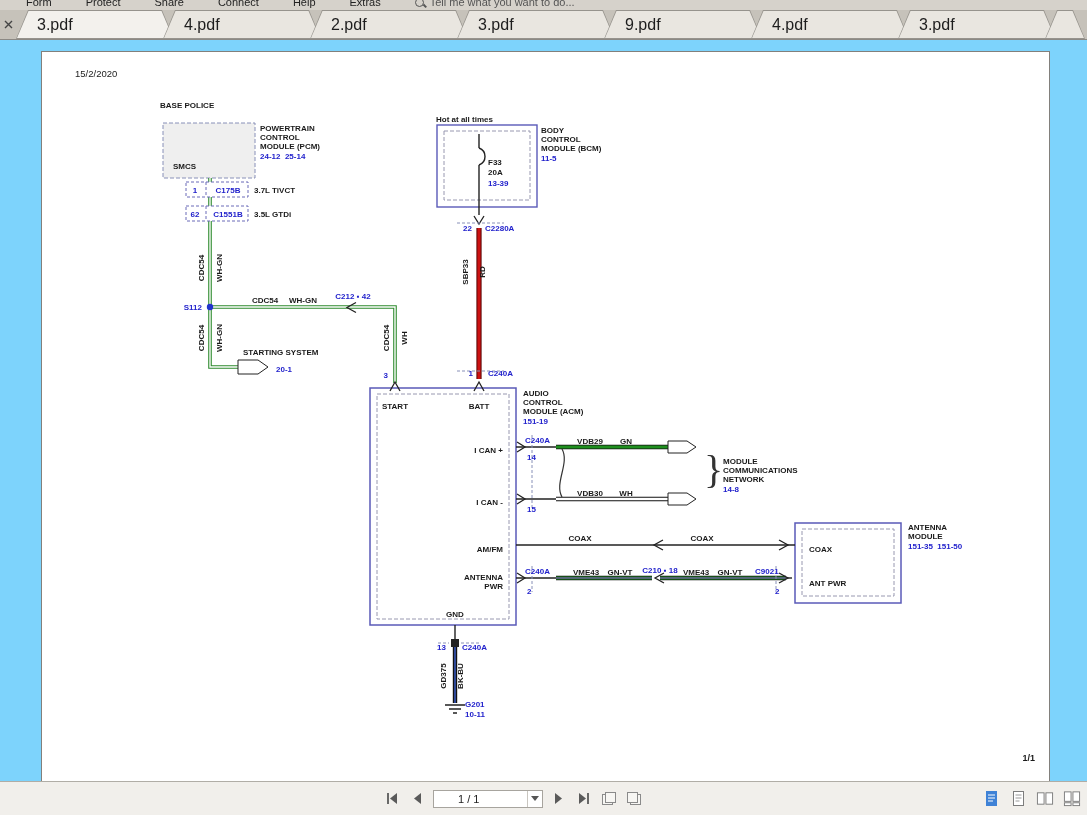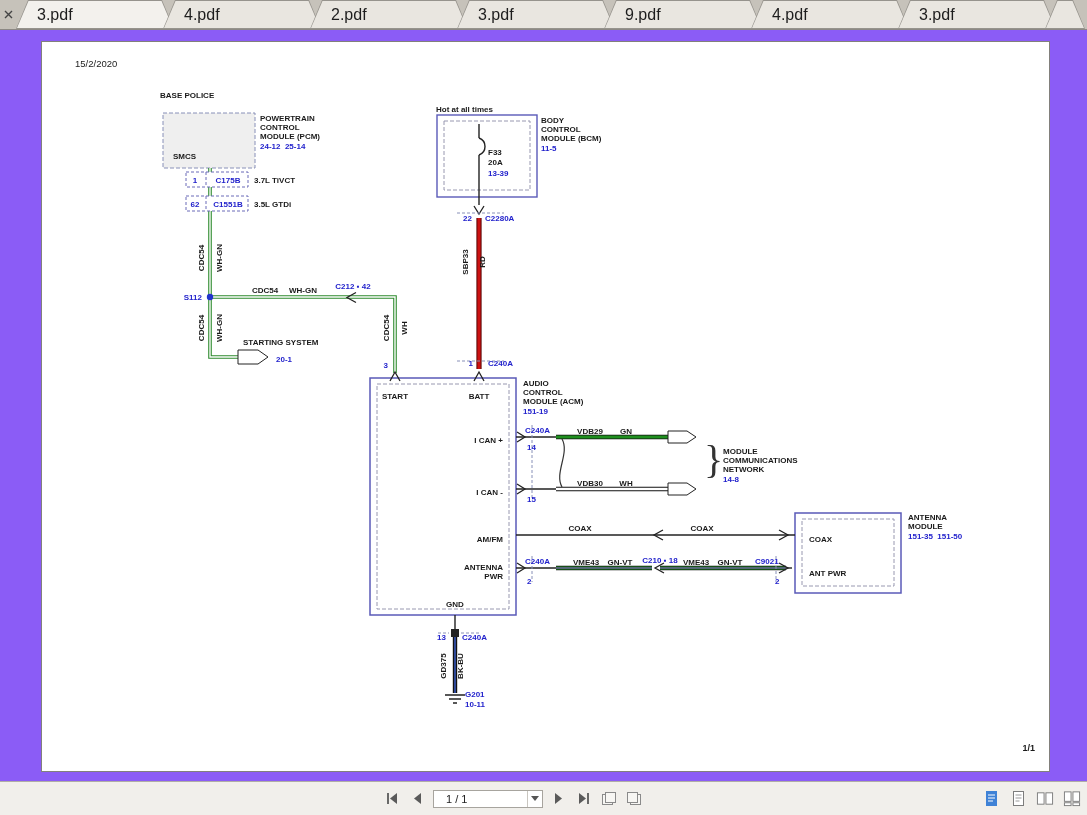--- a/index.html
+++ b/index.html
@@ -15,44 +15,58 @@
 
   
   .tabbar { height:30px; background:#c6c2ba; border-bottom:1px solid #8c8984; display:flex; align-items:stretch; overflow:hidden; position:relative; flex:0 0 auto; }
   .tab-close { width:16px; display:flex; align-items:center; justify-content:center; cursor:pointer; flex:0 0 auto; }
   .tab { position:relative; width:158px; flex:0 0 auto; margin-right:-11px; clip-path:polygon(12px 0, calc(100% - 12px) 0, 100% 100%, 0 100%); background:#96938d; }
   .tab-inner { position:absolute; inset:1px; clip-path:polygon(11.5px 0, calc(100% - 11.5px) 0, 100% 100%, 0 100%); background:#e9e6e0; display:flex; align-items:center; padding-left:20px; font-size:16px; color:#1d1d1d; }
   .tab.active .tab-inner { background:#f3f1ed; }
   .tab.partial { width:40px; margin-right:-30px; }
 
   
-  .content { flex:1 1 auto; position:relative; background:#8b5cf6; }
+  .content { flex:1 1 auto; position:relative; background:#7dd3fc; }
   .page { position:absolute; left:42px; top:12px; width:1007px; height:729px; background:#ffffff; box-shadow:0 0 0 1px #82807c; }
 
   svg text { font-family:"Liberation Sans",sans-serif; }
   .dt { font-size:8px; font-weight:bold; fill:#1a1a1a; }
   .db { font-size:8px; font-weight:bold; fill:#2222cc; }
   .dn { font-size:9.5px; fill:#222; }
   .brace { font-size:40px; fill:#333; font-family:"Liberation Serif",serif; }
 
   
   .statusbar { height:34px; background:#f1efeb; border-top:1px solid #b0ada6; position:relative; flex:0 0 auto; }
   .nav { position:absolute; left:383px; top:0; height:100%; display:flex; align-items:center; gap:7px; }
   .sbtn { width:18px; height:18px; display:flex; align-items:center; justify-content:center; cursor:pointer; }
   .page-box { width:110px; height:18px; background:#fff; border:1px solid #a7a49e; display:flex; align-items:center; font-size:11px; color:#222; cursor:pointer; }
-  .page-box .val { flex:1 1 auto; padding-left:12px; }
+  .page-box .val { flex:1 1 auto; padding-left:24px; }
   .page-box .caretbox { width:15px; height:100%; border-left:1px solid #c9c6c0; display:flex; align-items:center; justify-content:center; }
   .caret-down { width:0; height:0; border-left:4px solid transparent; border-right:4px solid transparent; border-top:5px solid #555; }
   .viewmodes { position:absolute; right:6px; top:0; height:100%; display:flex; align-items:center; gap:9px; }
 </style>
 </head>
 <body>
 
 <div class="app">
 
+  <div class="menubar">
+    <div class="row">
+      <span>Form</span>
+      <span>Protect</span>
+      <span>Share</span>
+      <span>Connect</span>
+      <span>Help</span>
+      <span>Extras</span>
+      <span class="assist">
+        <span class="m-search"></span>
+        <span>Tell me what you want to do...</span>
+      </span>
+    </div>
+  </div>
 
   <div class="tabbar">
     <span class="tab-close">
       <svg width="9" height="9" viewBox="0 0 9 9">
         <path d="M1,1 L8,8 M8,1 L1,8" stroke="#444" stroke-width="1.4"></path>
       </svg>
     </span>
     <div class="tab active">
         <div class="tab-inner">
           <span>3.pdf</span>

